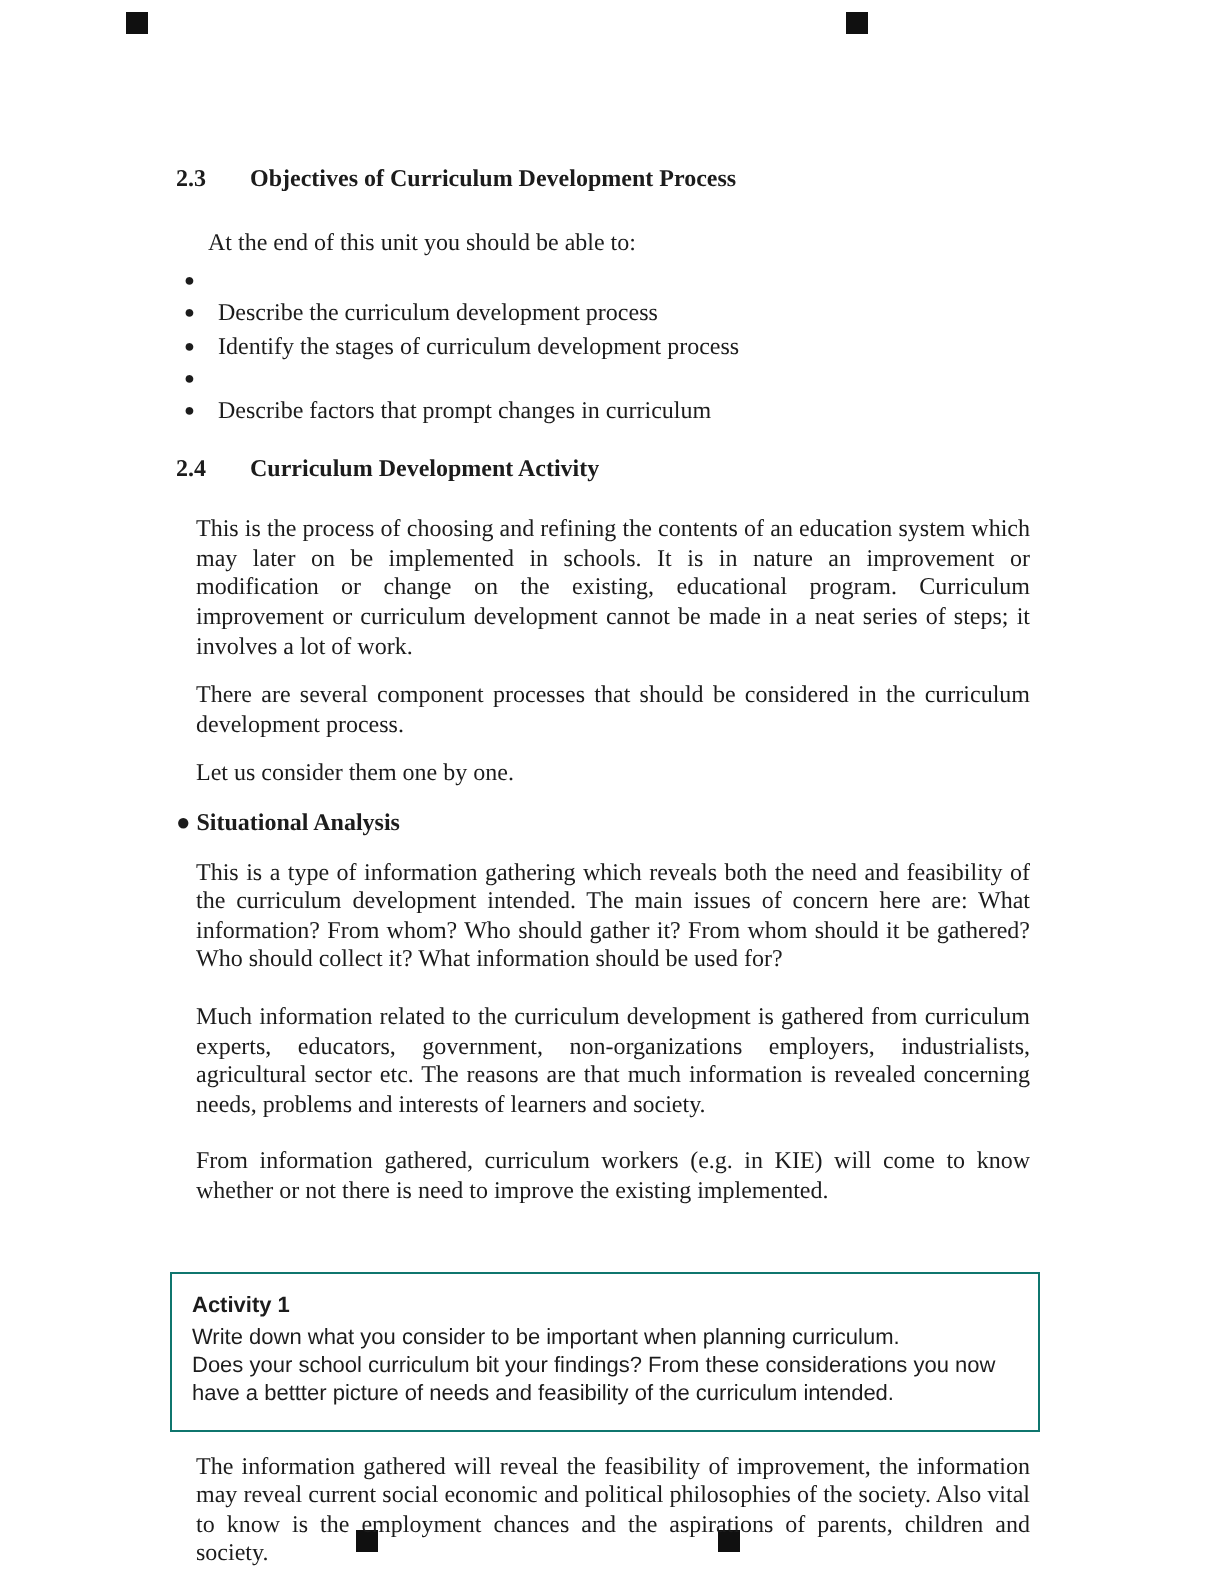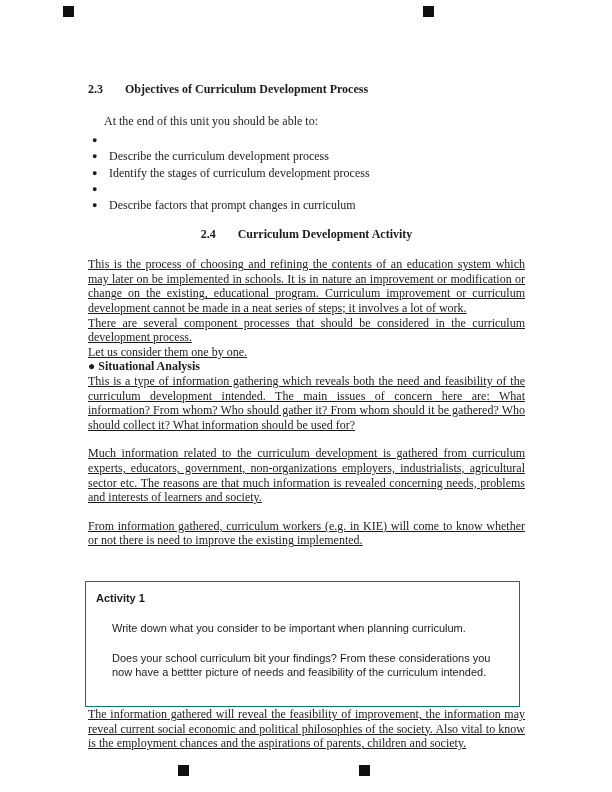--- a/index.html
+++ b/index.html
@@ -14,42 +14,42 @@
   .marker.bl{left:178px;top:765px;}
   .marker.br{left:359px;top:765px;}
 
   .content{
     position:absolute;left:88px;top:82px;width:437px;
     font-size:12px;line-height:14.6px;
   }
   .heading{display:flex;font-weight:bold;margin:0;}
   .heading .num{width:37px;flex:0 0 37px;}
   .h23{margin-bottom:17px;}
-  .h24{margin-top:13px;margin-bottom:16px;justify-content:center;}
+  .h24{margin-top:13px;margin-bottom:16px;}
 
   .intro{margin:0 0 4px 16px;}
 
   .bullets{margin:0 0 13px 0;}
   .bullet-row{display:flex;line-height:16.3px;}
   .bullet-row .dot{flex:0 0 17px;font-size:9px;line-height:16.3px;padding-left:4px;}
 
-  p.body{margin:0;text-align:justify;text-decoration:underline;}
+  p.body{margin:10px;text-align:justify;}
   p.body.gap{margin-top:14px;}
 
   .sit-head{font-weight:bold;margin:0;}
 
   .activity-box{
     margin:33px 0 0 -3px;width:413px;
     border:1px solid #0f766e;
     padding:9px 10px 11px 10px;
     font-family:"Liberation Sans", sans-serif;
     font-size:11px;line-height:14px;text-align:left;
   }
   .activity-box .a-title{font-weight:bold;margin:0 0 2px 0;}
-  .activity-box p{margin:16px;text-align:left;}
+  .activity-box p{margin:0;text-align:left;}
 
   .closing{margin-top:29px;}
 </style>
 </head>
 <body>
 
 <div class="marker tl"></div>
 <div class="marker tr"></div>
 <div class="marker bl"></div>
 <div class="marker br"></div>

